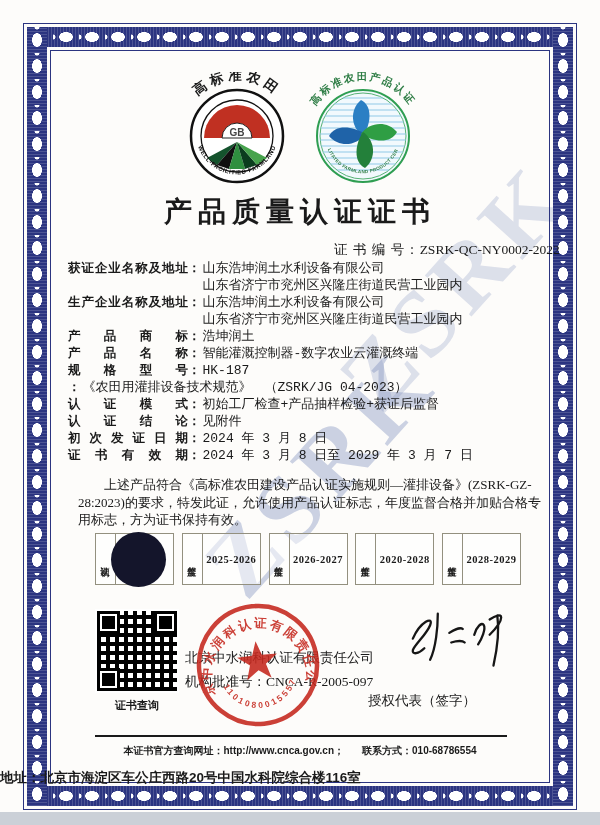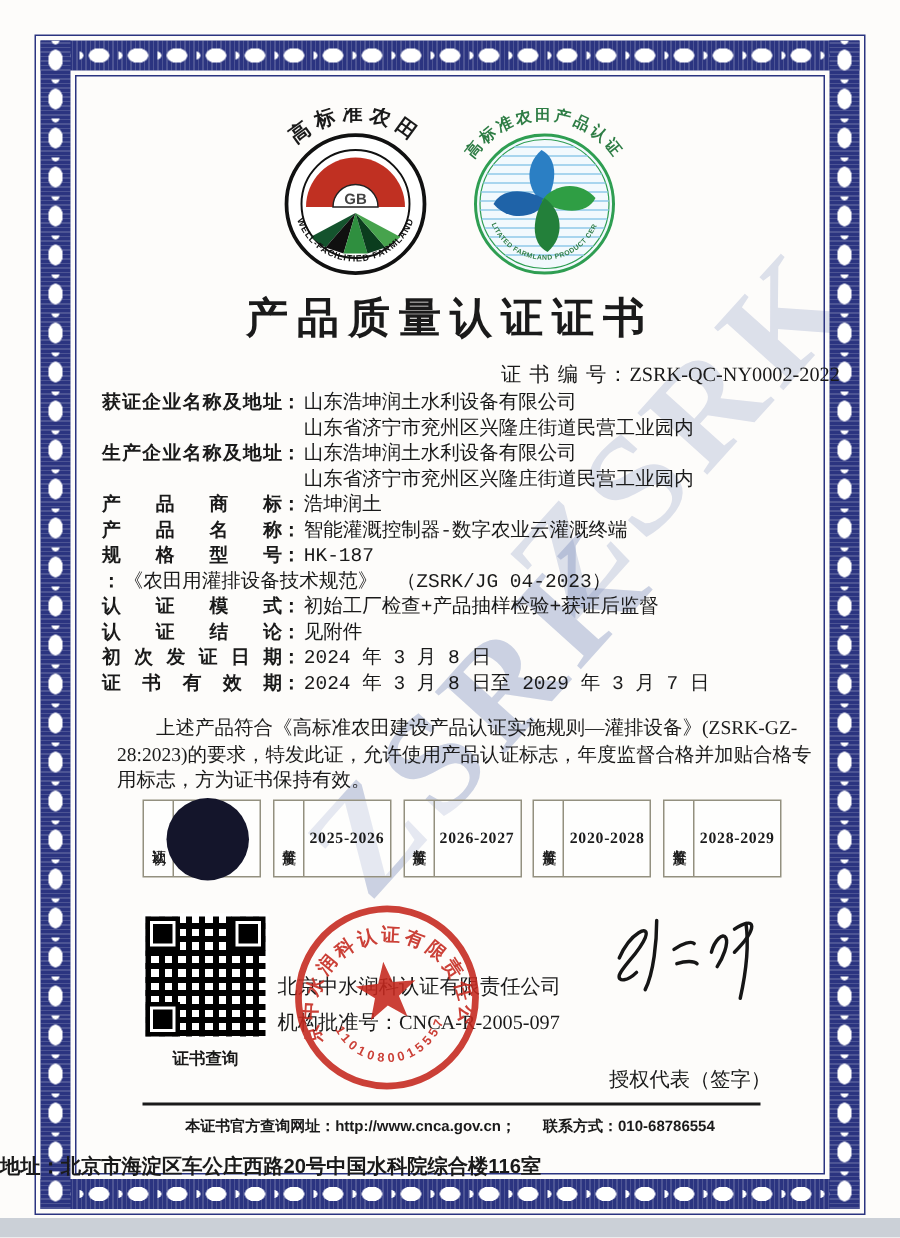--- a/index.html
+++ b/index.html
@@ -71,21 +71,21 @@
         repeating-linear-gradient(0deg,#000 0 4px,#fff 4px 9px),
         repeating-linear-gradient(45deg,rgba(255,255,255,.9) 0 3px,rgba(255,255,255,0) 3px 8px);}
   .finder{position:absolute;width:17px;height:17px;border:3px solid #000;background:#fff;}
   .finder i{position:absolute;inset:2px;background:#000;display:block;}
   .f-tl{left:2px;top:2px;} .f-tr{right:2px;top:2px;} .f-bl{left:2px;bottom:2px;}
   .qr-caption{position:absolute;left:95px;top:698px;width:84px;text-align:center;z-index:3;
       font-size:11px;font-weight:700;font-family:"Liberation Sans","DejaVu Sans",sans-serif;}
   .issuer{position:absolute;left:185px;top:646px;z-index:3;font-size:13.5px;line-height:24px;white-space:nowrap;}
   .stamp-svg{position:absolute;left:193px;top:600px;z-index:4;opacity:.88;transform:rotate(-6deg);}
   .sig-svg{position:absolute;left:398px;top:606px;z-index:3;}
-  .sig-label{position:absolute;left:390px;top:692px;width:140px;text-align:center;z-index:3;font-size:13.5px;margin-top:19px;}
+  .sig-label{position:absolute;left:368px;top:692px;width:140px;z-index:3;font-size:13.5px;}
   .rule{position:absolute;left:95px;top:735px;width:412px;height:2px;background:#1a1a1a;z-index:3;}
   .footer1{position:absolute;left:0;top:744px;width:100%;text-align:center;z-index:3;
       font-family:"Liberation Sans","DejaVu Sans",sans-serif;font-weight:700;font-size:10px;}
   .footer1 .seg2{padding-left:18px;}
   .footer2{position:absolute;left:0;top:769px;width:100%;text-align:left;z-index:3;
       font-family:"Liberation Sans","DejaVu Sans",sans-serif;font-weight:700;font-size:13.5px;}
 </style>
 </head>
 <body>
 

